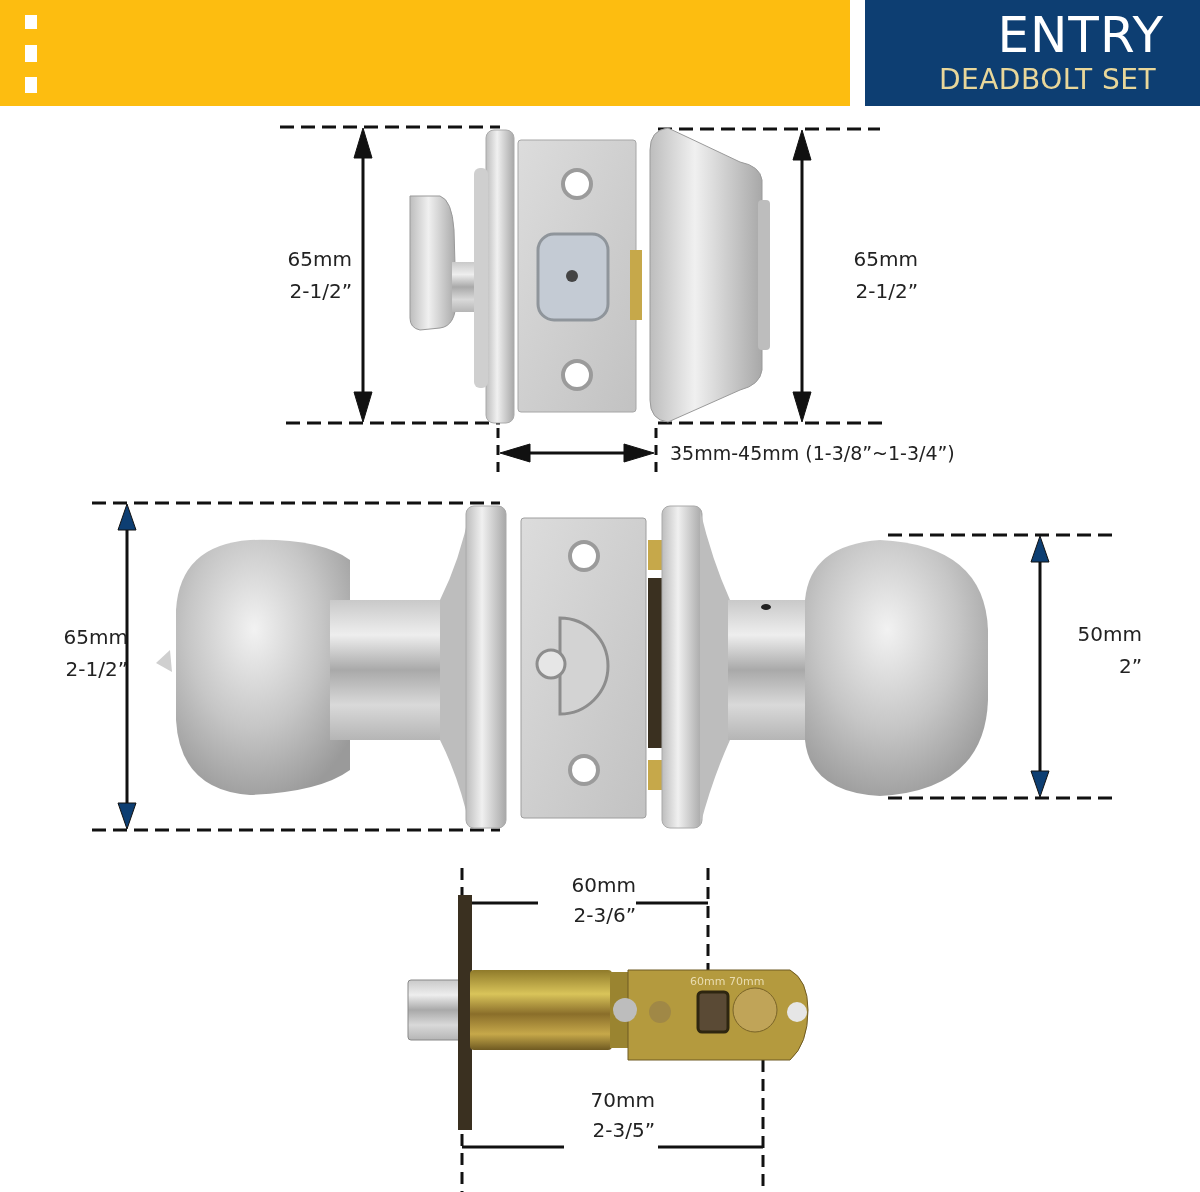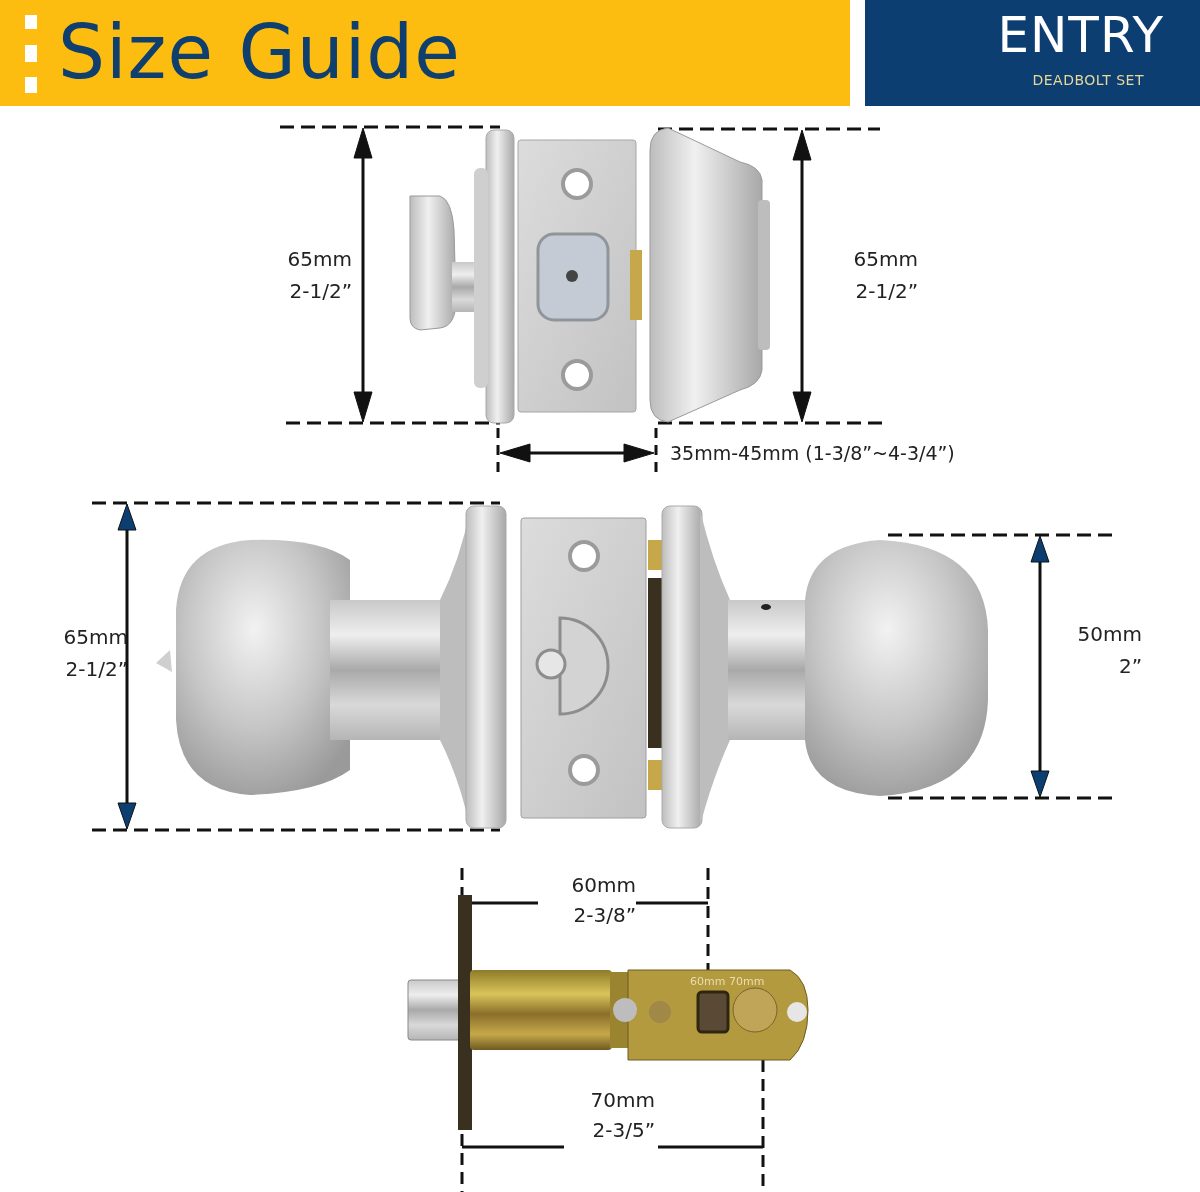--- a/index.html
+++ b/index.html
@@ -18,40 +18,39 @@
   }
   .header-blue {
     position: absolute; left: 865px; top: 0; width: 335px; height: 106px;
     background: #0d3e72;
   }
   .header-entry {
     position: absolute; right: 36px; top: 4px; font-size: 50px; line-height: 62px;
     color: #ffffff; letter-spacing: 1px;
   }
   .header-sub {
-    position: absolute; right: 56px; top: 66px; font-size: 14px; line-height: 28px;
+    position: absolute; right: 44px; top: 66px; font-size: 28px; line-height: 28px;
     color: #e9d79a; letter-spacing: 0.5px;
   }
 
   .dim-label {
     position: absolute; text-align: right; font-size: 20px; line-height: 32px; color: #222;
     white-space: nowrap;
   }
   svg.art { position: absolute; left: 0; top: 0; }
 </style>
 </head>
 <body>
 
 <div class="header-yellow">
   <div class="header-squares">
     <span style="top:0;height:14px;"></span>
     <span style="top:30px;height:17px;"></span>
     <span style="top:62px;height:16px;"></span>
   </div>
-  <div class="header-title">Size Guide</div>
 </div>
 <div class="header-blue">
   <div class="header-entry">ENTRY</div>
   <div class="header-sub">DEADBOLT SET</div>
 </div>
 
 <svg class="art" width="1200" height="1192" viewBox="0 0 1200 1192">
   <defs>
     <linearGradient id="metalV" x1="0" y1="0" x2="0" y2="1">
       <stop offset="0" stop-color="#c9c9c9"></stop>
@@ -192,31 +191,31 @@
 </svg>
 
 <div class="dim-label" style="left:262px;top:243px;width:90px;">
   <div>65mm</div>
   <div>2-1/2”</div>
 </div>
 <div class="dim-label" style="left:822px;top:243px;width:96px;">
   <div>65mm</div>
   <div>2-1/2”</div>
 </div>
-<div class="dim-label" style="left:670px;top:437px;font-size:19px;">35mm-45mm (1-3/8”~4-3/4”)</div>
+<div class="dim-label" style="left:670px;top:437px;font-size:19px;">35mm-45mm (1-3/8”~1-3/4”)</div>
 
 <div class="dim-label" style="left:38px;top:621px;width:90px;">
   <div>65mm</div>
   <div>2-1/2”</div>
 </div>
 <div class="dim-label" style="left:1052px;top:618px;width:90px;">
   <div>50mm</div>
   <div>2”</div>
 </div>
 
 <div class="dim-label" style="left:546px;top:870px;width:90px;line-height:30px;">
   <div>60mm</div>
-  <div>2-3/8”</div>
+  <div>2-3/6”</div>
 </div>
 <div class="dim-label" style="left:565px;top:1085px;width:90px;line-height:30px;">
   <div>70mm</div>
   <div>2-3/5”</div>
 </div>
 
 </body></html>

